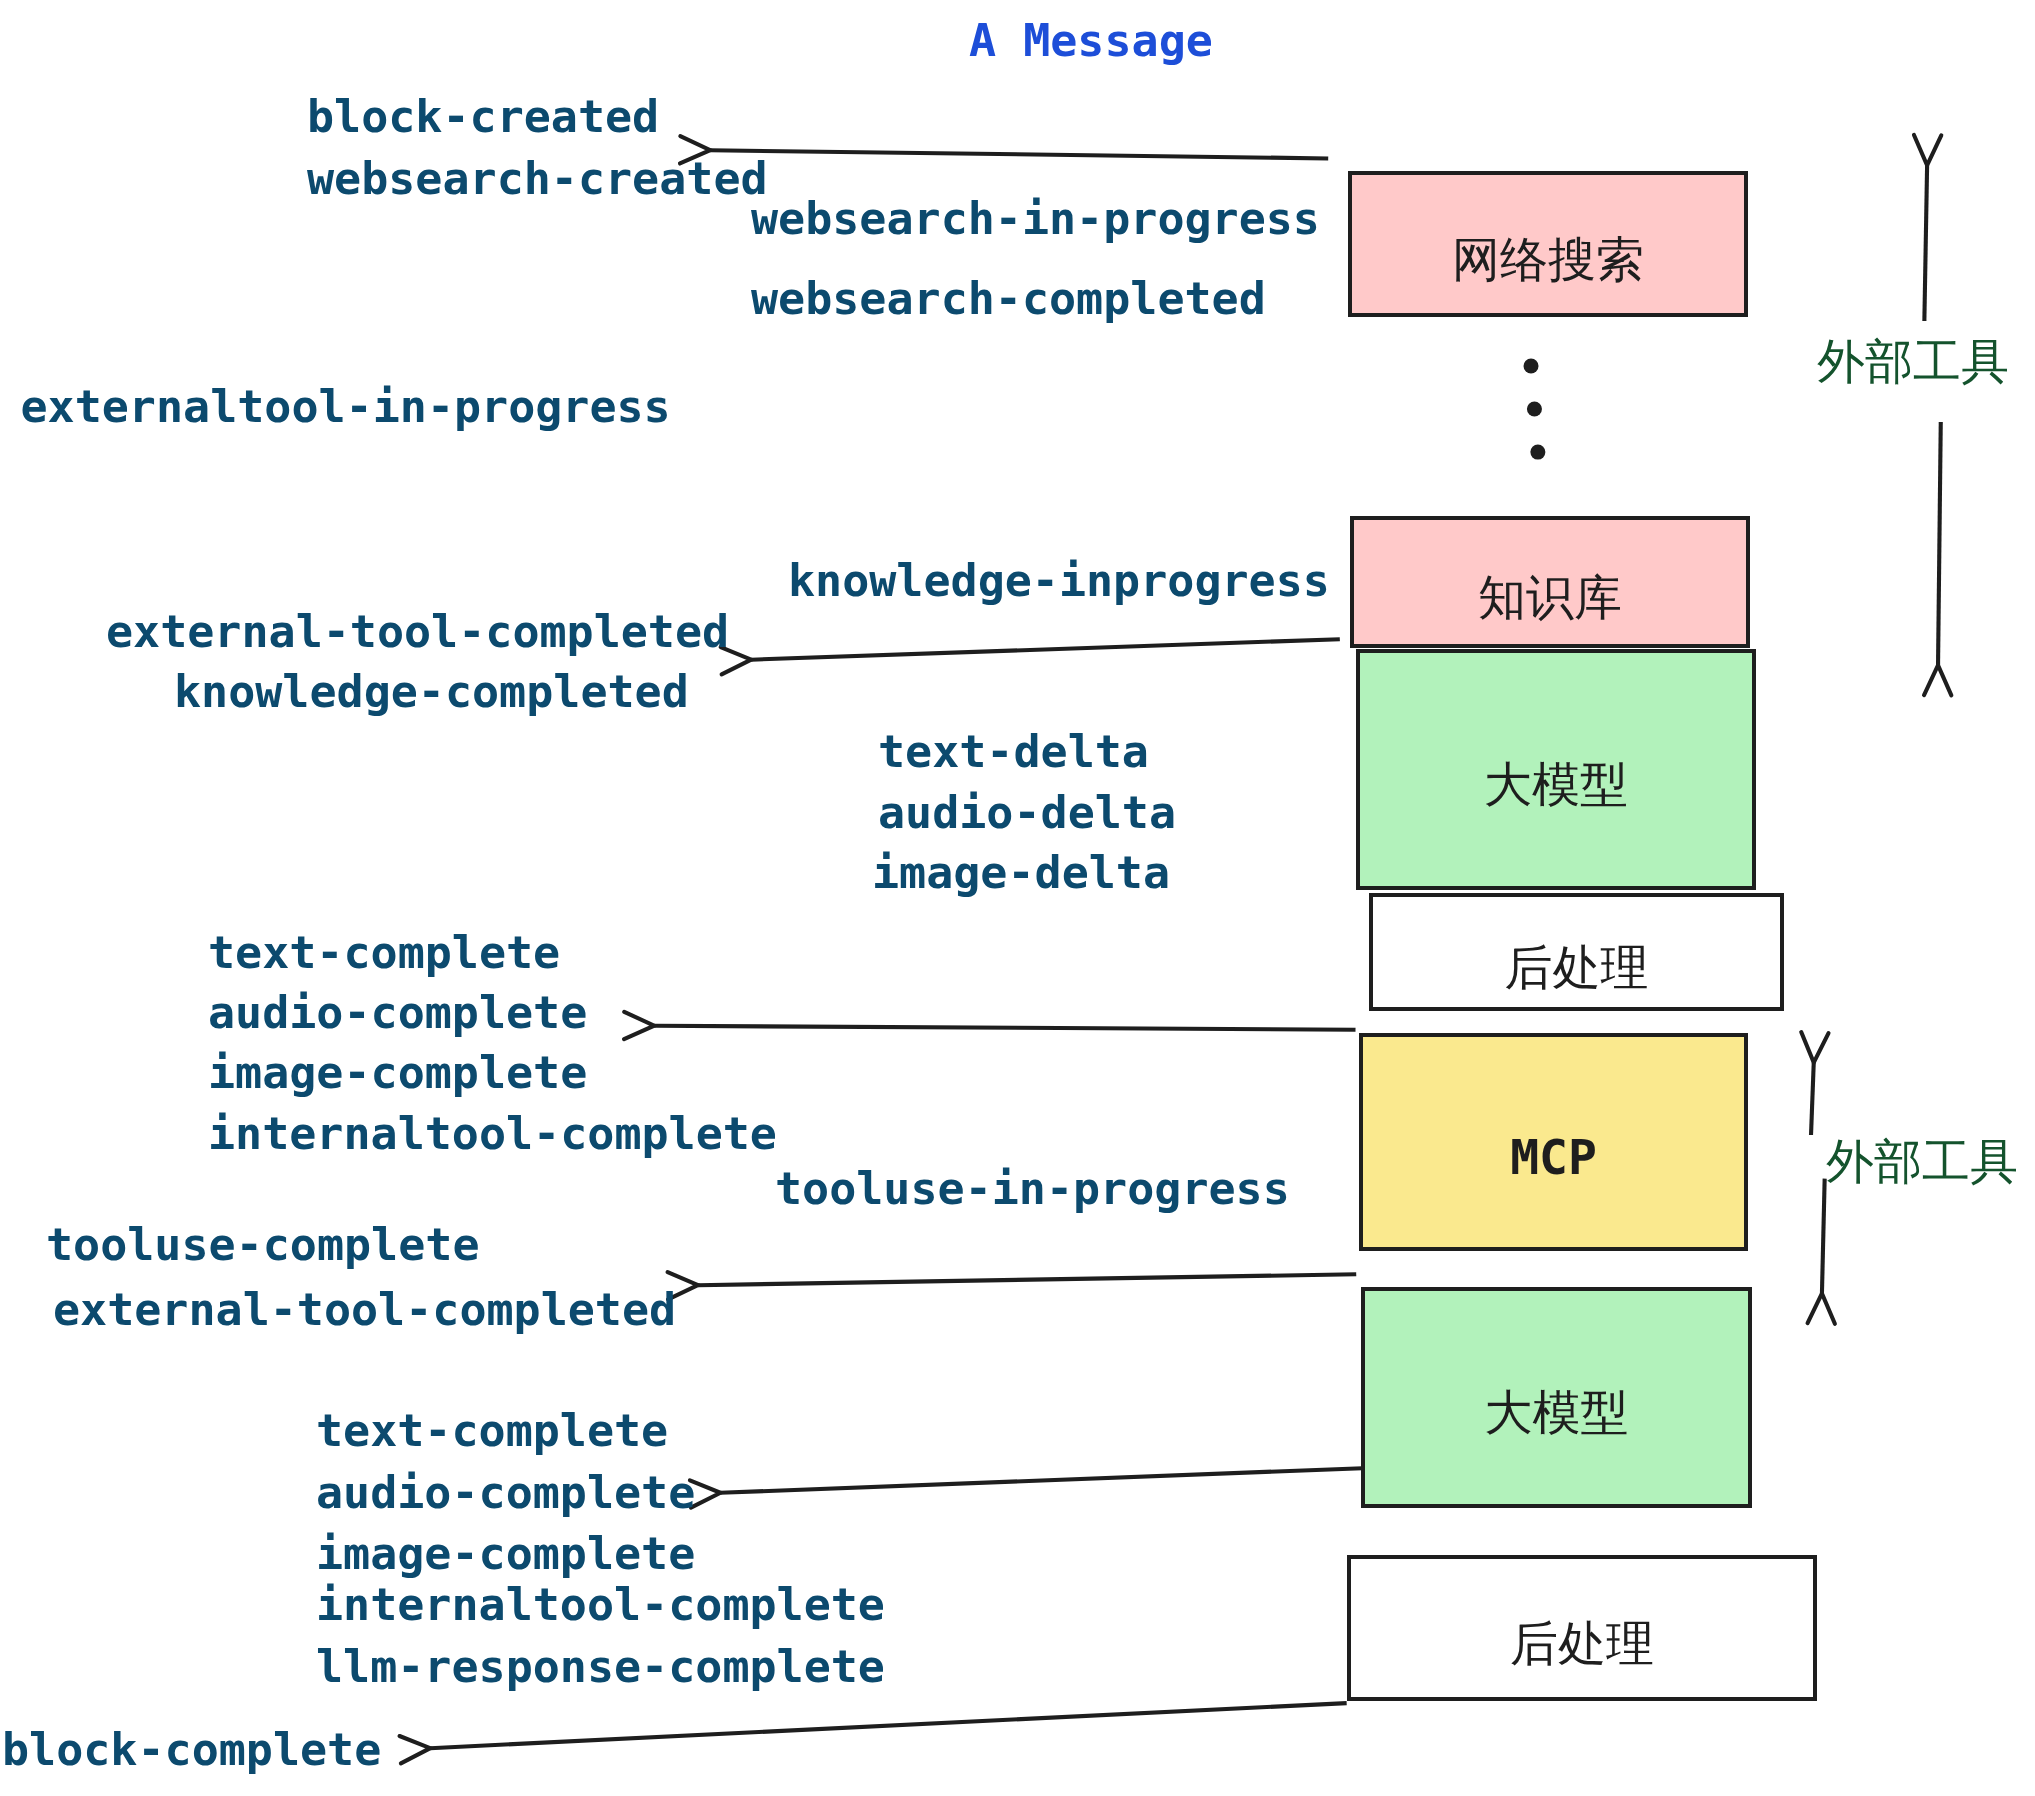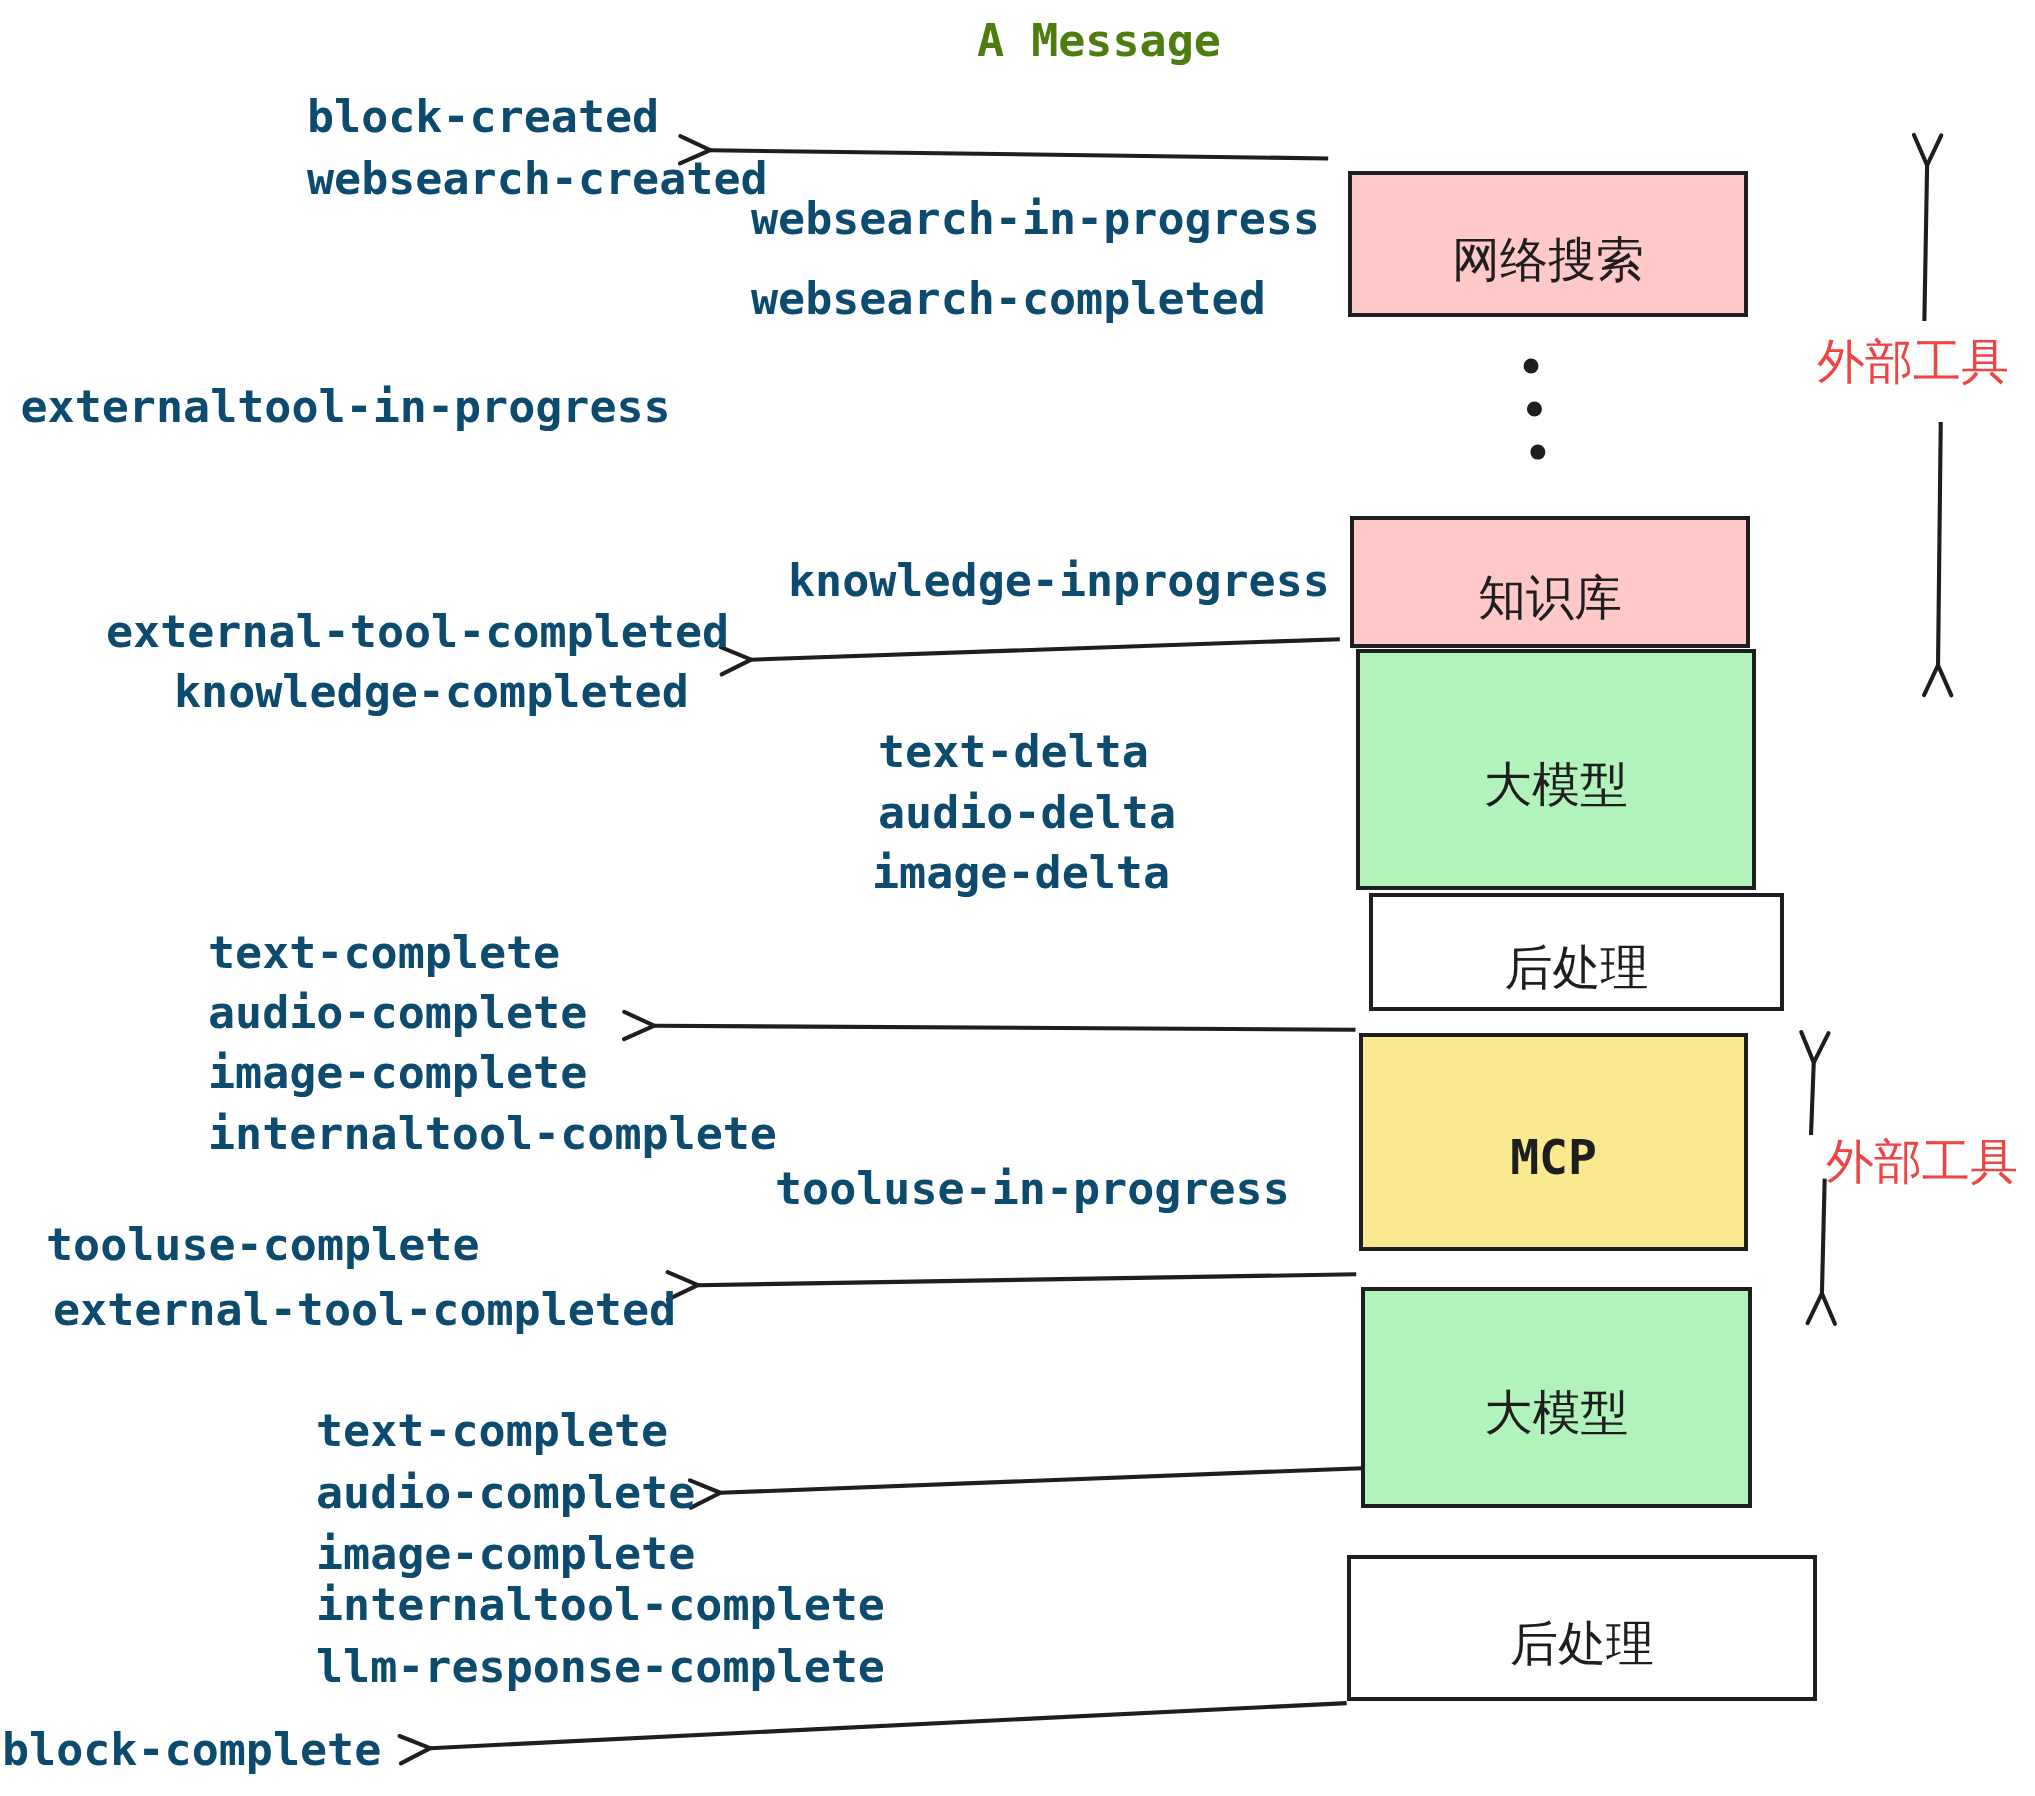--- a/index.html
+++ b/index.html
@@ -15,22 +15,21 @@
   #connector-layer{
     position:absolute;
     left:0;top:0;
     width:2035px;height:1796px;
   }
   .title{
     position:absolute;
     font:bold 45px "DejaVu Sans Mono", monospace;
     line-height:45px;
     white-space:nowrap;
-    color:#4d7c0f;
-    margin-left:8px;
+    color:#1d4ed8;
   }
   .evt{
     position:absolute;
     font:bold 45px "DejaVu Sans Mono", monospace;
     line-height:45px;
     white-space:nowrap;
     color:#0c4a6e;
   }
   .box{
     position:absolute;
@@ -48,21 +47,21 @@
     margin-top:29px;
   }
   .box.mcp .lbl{
     font:bold 48px "DejaVu Sans Mono", monospace;
   }
   .side-label{
     position:absolute;
     font:48px "DejaVu Sans", sans-serif;
     line-height:48px;
     white-space:nowrap;
-    color:#ef4444;
+    color:#14532d;
   }
 </style>
 </head>
 <body>
 
 <div id="canvas">
 
   <svg id="connector-layer" viewBox="0 0 2980 2630" xmlns="http://www.w3.org/2000/svg">
     <defs>
       <marker id="ah" markerUnits="userSpaceOnUse" markerWidth="60" markerHeight="56" refX="8" refY="28" orient="auto">

